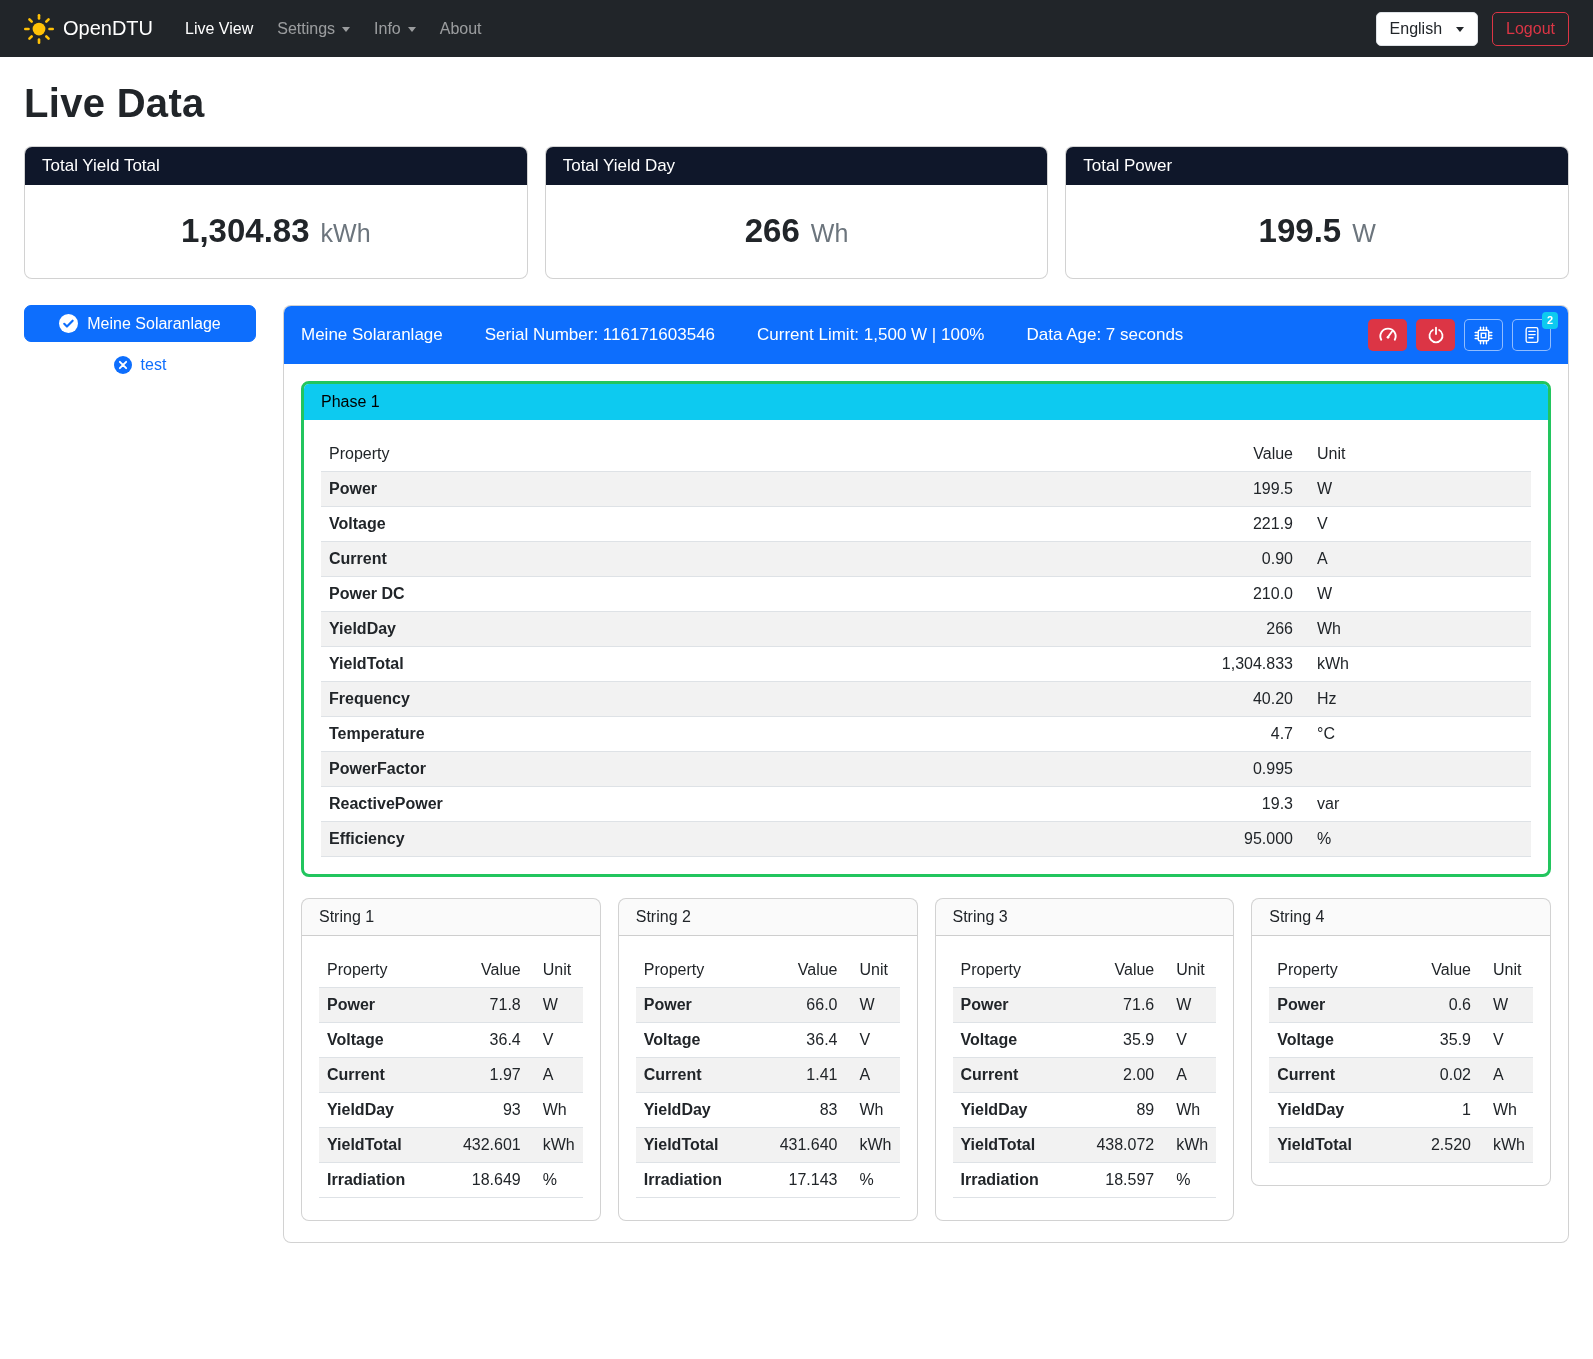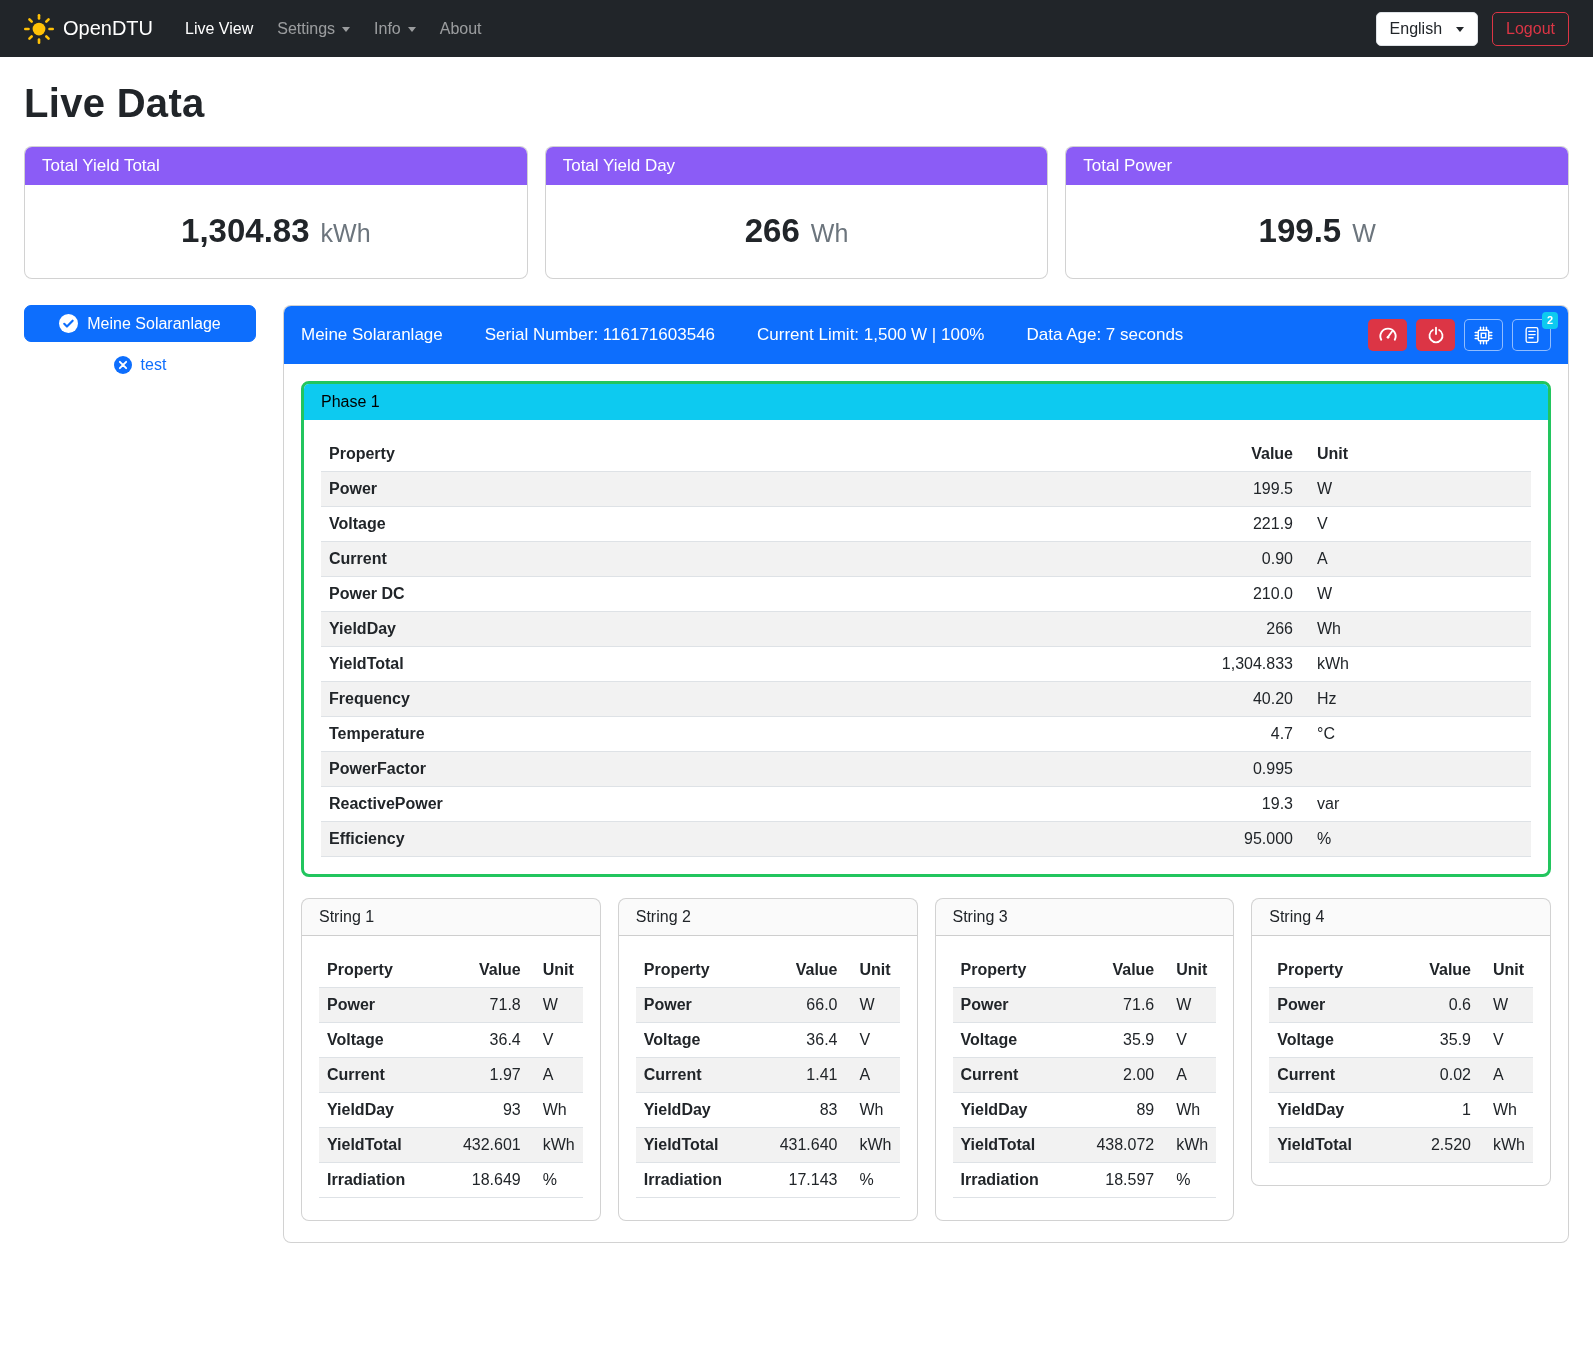--- a/index.html
+++ b/index.html
@@ -54,21 +54,21 @@
   .container { padding: 14px 24px 24px; }
   .page-title { font-size: 40px; font-weight: 700; margin: 10px 0 20px; letter-spacing: .3px; }
 
   
   .summary-row { display: flex; gap: 17px; margin-bottom: 26px; }
   .summary-card {
     flex: 1; border: 1px solid rgba(0,0,0,.175);
     border-radius: 8px; overflow: hidden; background: #fff;
   }
   .summary-card .card-header {
-    background: #8b5cf6; color: #fff; padding: 9px 17px; font-size: 17px;
+    background: #0f172a; color: #fff; padding: 9px 17px; font-size: 17px;
   }
   .summary-card .card-body {
     display: flex; align-items: baseline; justify-content: center;
     gap: 11px; padding: 27px 16px 28px;
   }
   .summary-value { font-size: 33px; font-weight: 700; color: #212529; }
   .summary-unit  { font-size: 25px; color: #6c757d; }
 
   
   .main-row { display: flex; gap: 27px; align-items: flex-start; }
@@ -116,21 +116,21 @@
   .phase-panel {
     border: 3px solid #22c55e; border-radius: 8px;
     overflow: hidden; margin-bottom: 21px;
   }
   .phase-header { background: #0dcaf0; color: #000; padding: 9px 17px; font-size: 16px; }
   .phase-body { padding: 17px; }
 
   
   table { width: 100%; border-collapse: collapse; font-size: 16px; }
   th, td { padding: 8px; text-align: left; border-bottom: 1px solid #dee2e6; }
-  thead th { font-weight: 700; }
+  thead th { font-weight: 400; }
   td.prop { font-weight: 700; }
   th.val, td.val { text-align: right; }
   tbody tr:nth-of-type(odd) { background: #f2f2f2; }
   .phase-table th.val,  .phase-table td.val  { width: 140px; }
   .phase-table th.unit, .phase-table td.unit { width: 230px; padding-left: 16px; }
   .string-table th.val,  .string-table td.val  { width: 74px; }
   .string-table th.unit, .string-table td.unit { width: 54px; padding-left: 14px; }
 
   
   .strings-row { display: flex; gap: 17px; align-items: flex-start; padding-bottom: 4px; }

